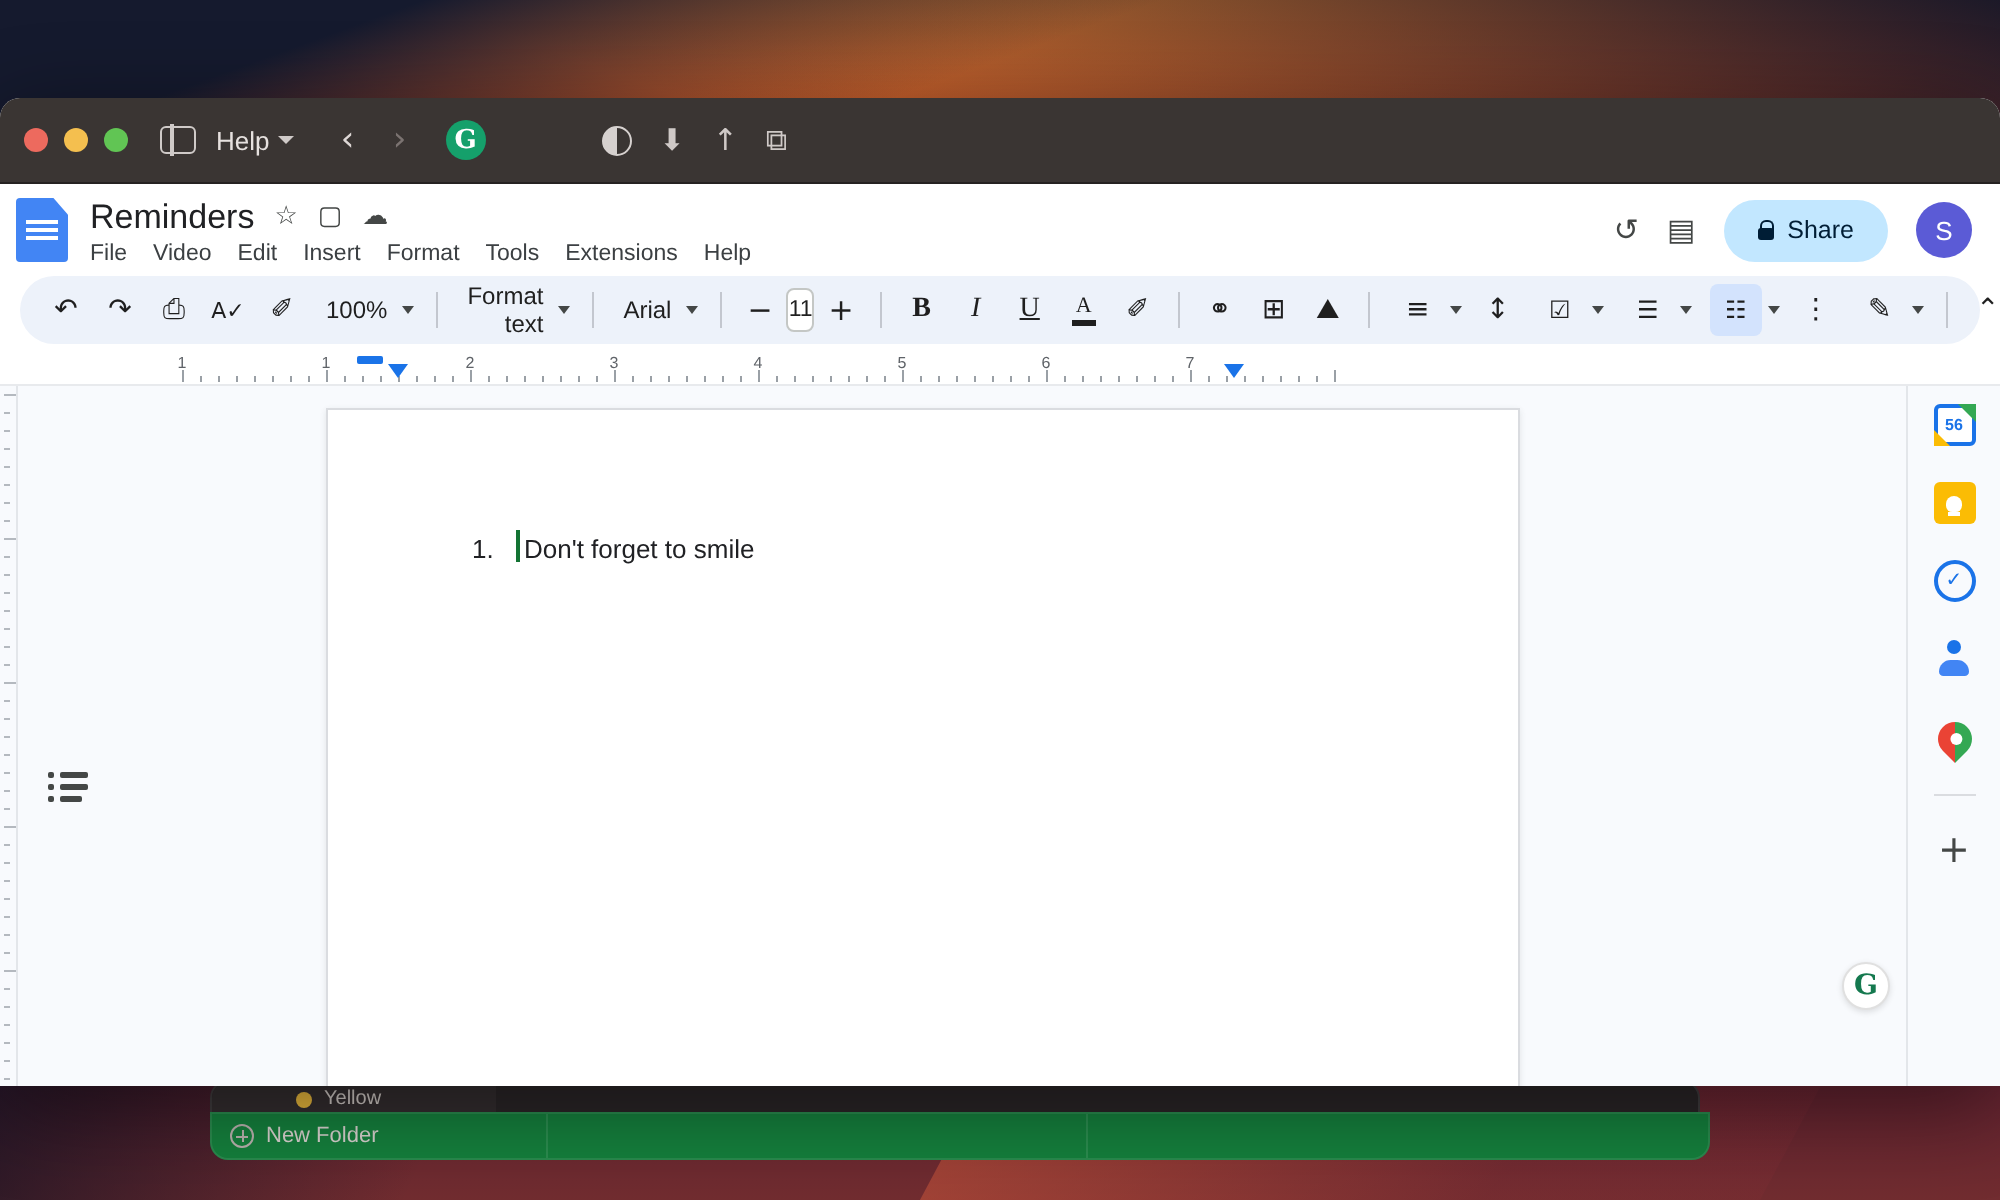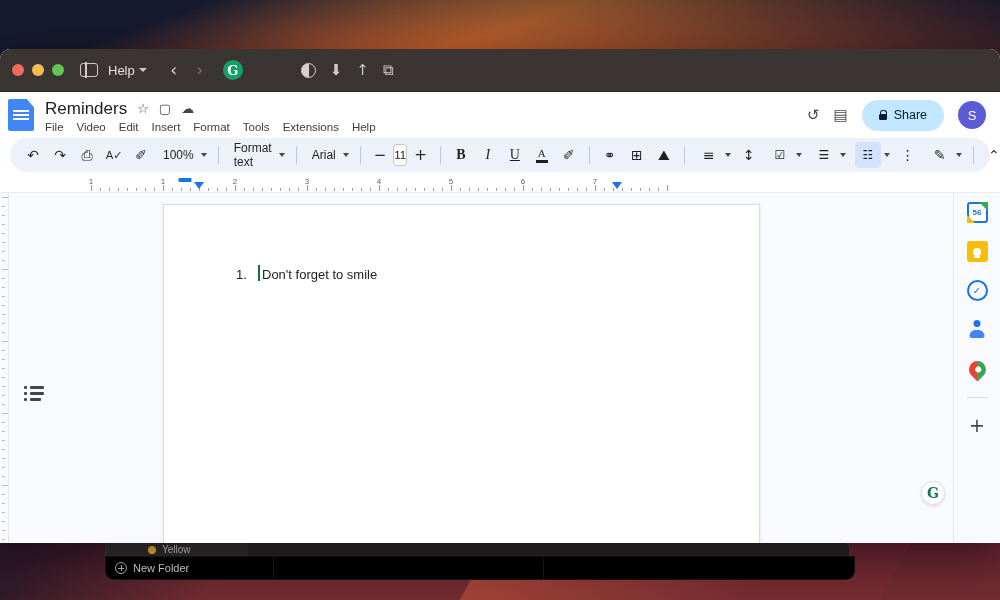--- a/index.html
+++ b/index.html
@@ -45,21 +45,21 @@
     position: absolute; left: 42px; top: 3px;
     display: flex; align-items: center; gap: 6px;
     color: #cfc8c4; font-size: 10px;
   }
   .yellow-dot {
     width: 8px; height: 8px; border-radius: 50%;
     background: #e8b73c; display: inline-block;
   }
   #finder-footer {
     position: absolute; left: 105px; top: 556px; width: 750px; height: 24px;
-    background: #000000; border-radius: 0 0 9px 9px;
+    background: #15803d; border-radius: 0 0 9px 9px;
     border: 1px solid rgba(255,255,255,0.09);
     display: flex; align-items: center;
   }
   #finder-footer .col {
     height: 100%; border-right: 1px solid rgba(255,255,255,0.10);
     display: flex; align-items: center; padding: 0 9px;
   }
   #new-folder-col { width: 168px; gap: 6px; }
   #new-folder-label { color: #d8d2cf; font-size: 11px; }
   .plus-circle {
@@ -214,21 +214,21 @@
   .tb-sep { width: 1px; height: 18px; background: #c3c7cf; margin: 0 6px; flex: none; }
   .tb-text {
     font-family: "Liberation Sans", sans-serif; font-size: 12px;
     color: #1f1f1f; padding: 0 4px;
   }
   .caret {
     width: 0; height: 0; border-left: 3.5px solid transparent;
     border-right: 3.5px solid transparent; border-top: 4px solid #444746;
     margin-left: 3px; flex: none;
   }
-  .tb-combo { display: flex; align-items: center; height: 26px; padding: 0 4px; border-radius: 4px; cursor: pointer; }
+  .tb-combo { display: flex; align-items: center; height: 26px; padding: 0 4px; border-radius: 4px; cursor: pointer; text-align: right; }
   #style-combo { width: 92px; justify-content: space-between; }
   #font-combo { width: 96px; justify-content: space-between; }
   #fontsize-box {
     width: 30px; height: 22px; border: 1px solid #c4c7c5; border-radius: 4px;
     background: #fff; display: flex; align-items: center; justify-content: center;
     font-size: 11.5px; color: #1f1f1f; font-family: "Liberation Sans", sans-serif;
   }
   .stepper { color: #1f1f1f; font-size: 15px; padding: 0 6px; cursor: pointer; font-family: "DejaVu Sans", sans-serif; }
   #bold-btn { font-weight: bold; font-family: "Liberation Serif", serif; font-size: 14px; }
   #italic-btn { font-style: italic; font-family: "Liberation Serif", serif; font-size: 14px; }

